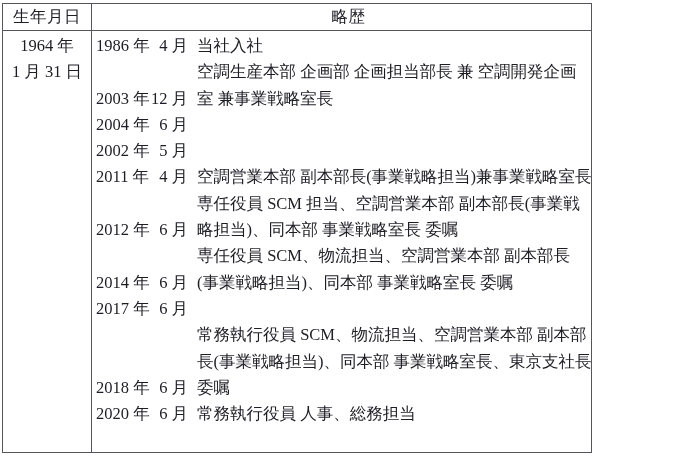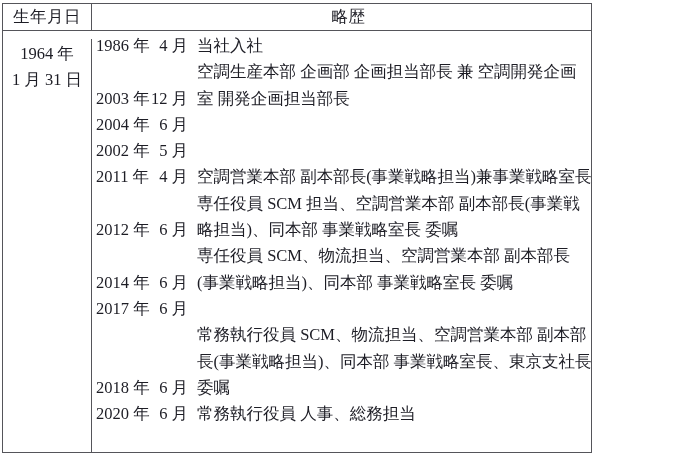--- a/index.html
+++ b/index.html
@@ -27,21 +27,21 @@
     overflow: hidden;
   }
   .cell { overflow: hidden; }
   .col-sep { border-right: 1px solid var(--border-color); }
   .header-cell {
     border-bottom: 1px solid var(--border-color);
     display: flex; align-items: center; justify-content: center;
     letter-spacing: 0.5px;
   }
   .body-cell { padding-top: 2px; line-height: 26.3px; }
-  .birth-cell { text-align: center; margin-top: 8px; }
+  .birth-cell { text-align: center; }
   .shares-cell { text-align: center; }
   .history-cell { padding-left: 4px; }
   .entry { display: flex; align-items: flex-end; }
   .entry-date {
     flex: none;
     width: 92px;
     display: flex;
     justify-content: space-between;
     white-space: nowrap;
   }
@@ -73,21 +73,21 @@
           <span>4 月</span>
         </span>
       <span class="entry-desc">当社入社</span>
     </div>
 
     <div class="entry">
       <span class="entry-date">
           <span>2003 年</span>
           <span>12 月</span>
         </span>
-      <span class="entry-desc">空調生産本部 企画部 企画担当部長 兼 空調開発企画室 開発企画担当部長</span>
+      <span class="entry-desc">空調生産本部 企画部 企画担当部長 兼 空調開発企画室 兼事業戦略室長</span>
     </div>
 
     <div class="entry">
       <span class="entry-date">
           <span>2004 年</span>
           <span>6 月</span>
         </span>
     </div>
 
     <div class="entry">

